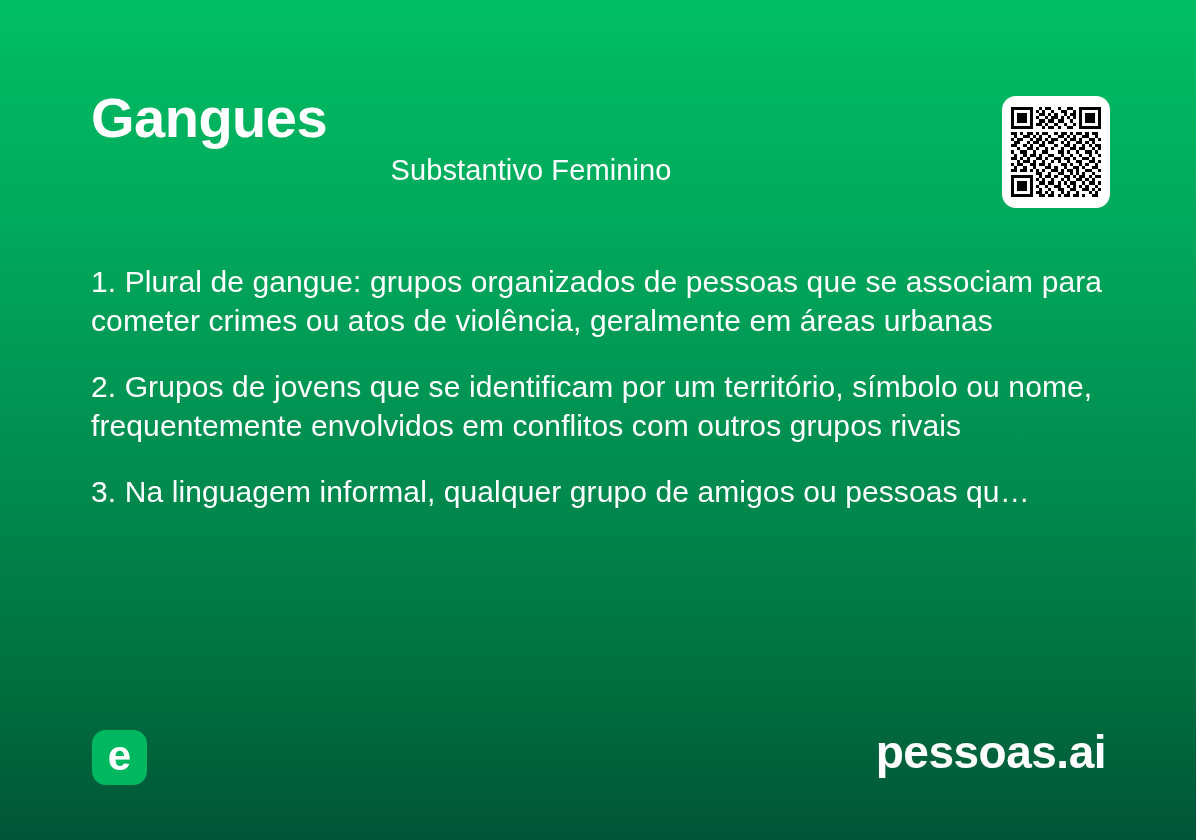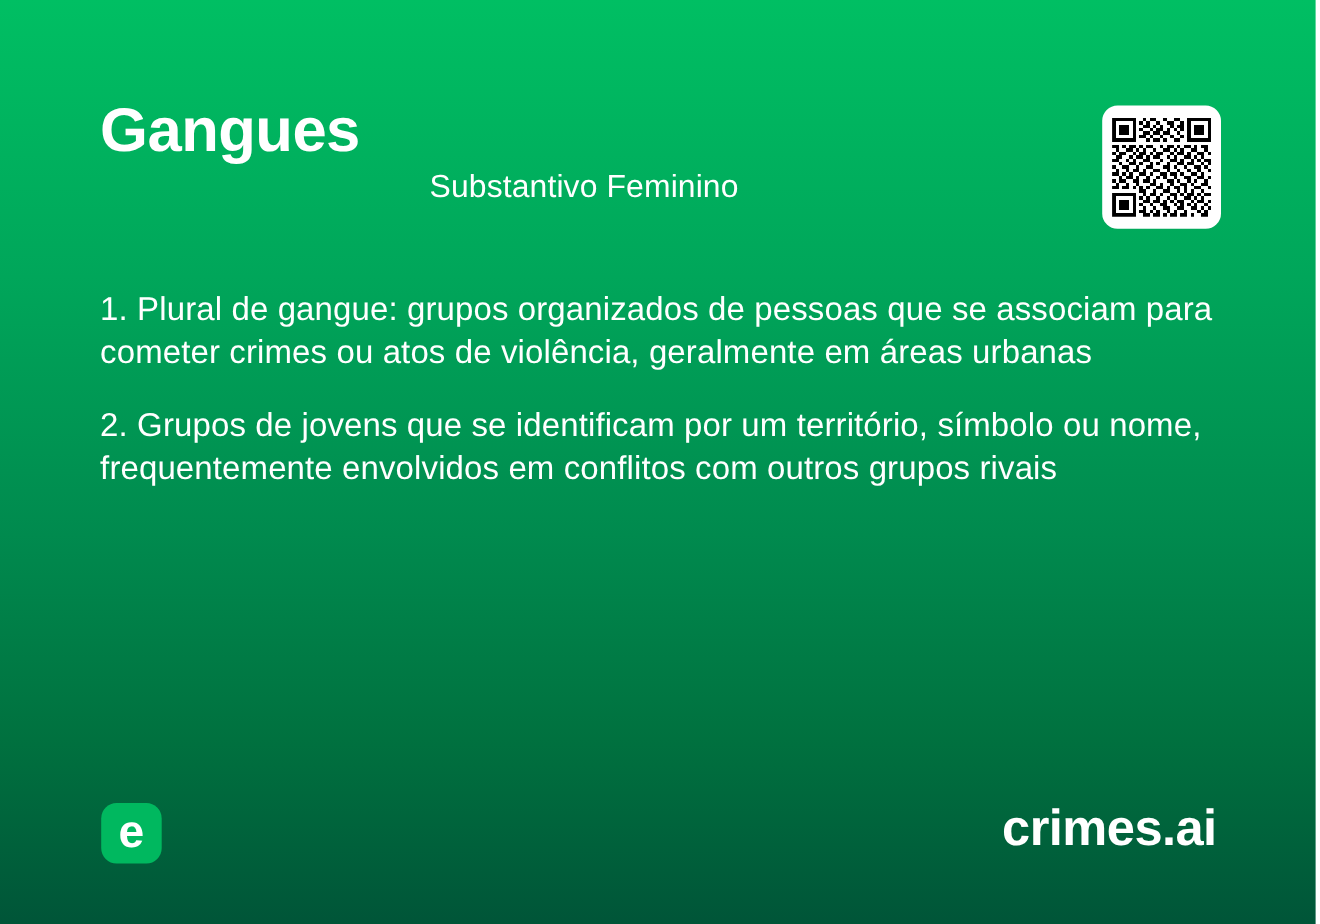--- a/index.html
+++ b/index.html
@@ -437,22 +437,23 @@
         <rect x="20" y="28" width="2" height="1"></rect>
           <rect x="23" y="28" width="1" height="1"></rect>
           <rect x="26" y="28" width="2" height="1"></rect>
       </g>
     </svg>
   </div>
 
   <div id="definitions">
     <p class="definition">1. Plural de gangue: grupos organizados de pessoas que se associam para cometer crimes ou atos de violência, geralmente em áreas urbanas</p>
     <p class="definition">2. Grupos de jovens que se identificam por um território, símbolo ou nome, frequentemente envolvidos em conflitos com outros grupos rivais</p>
+    <p class="definition">3. Na linguagem informal, qualquer grupo de amigos ou pessoas qu…</p>
   </div>
 
   <div id="footer">
     <div id="brand-logo">
       <span id="brand-logo-letter">e</span>
     </div>
-    <div id="brand-wordmark">crimes.ai</div>
+    <div id="brand-wordmark">pessoas.ai</div>
   </div>
 
 </div>
 
 </body></html>

